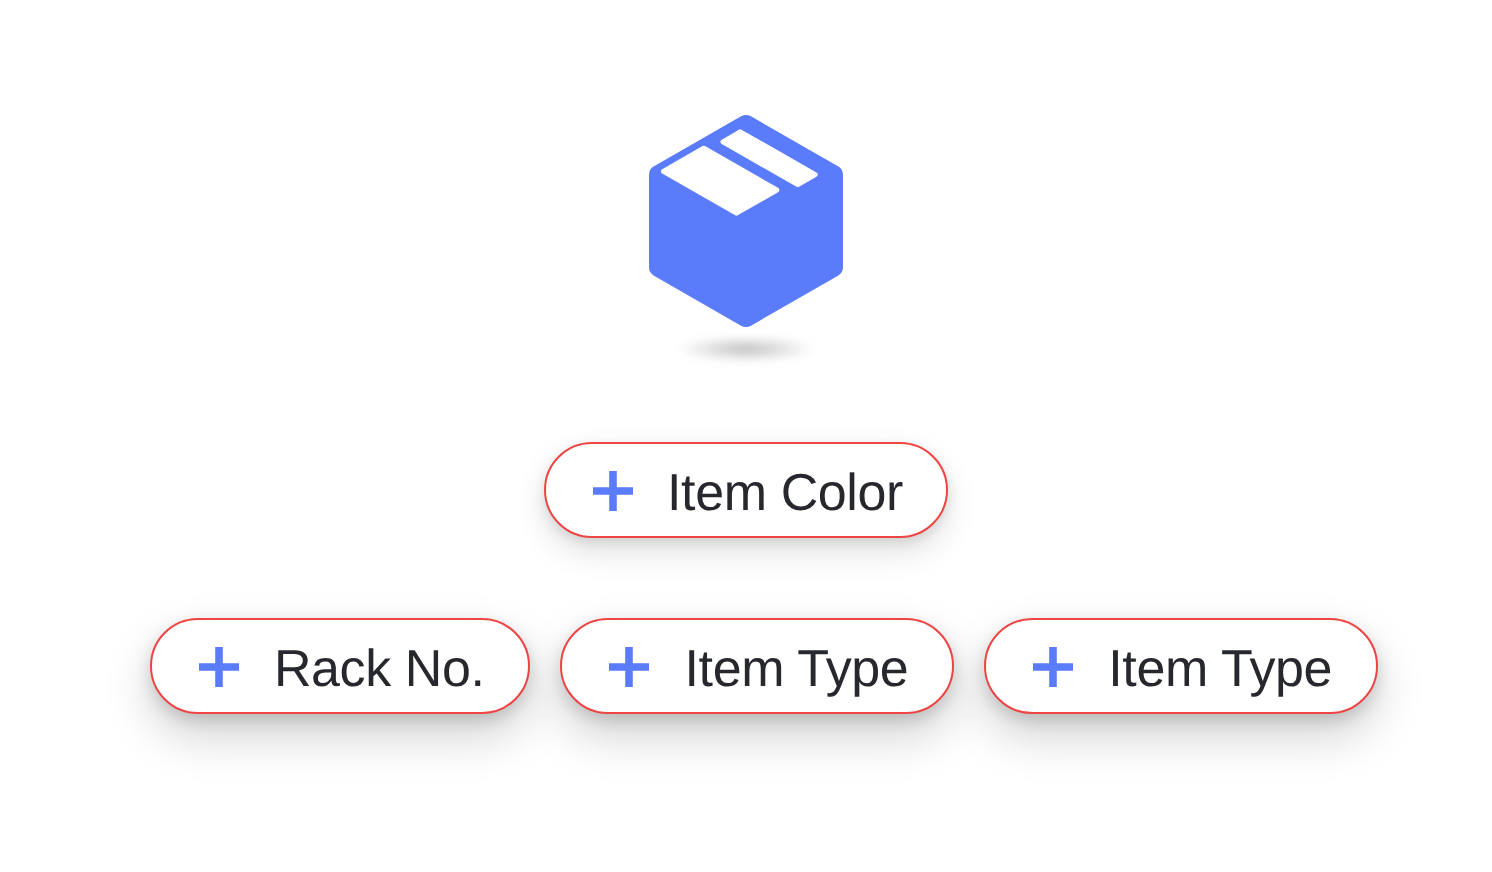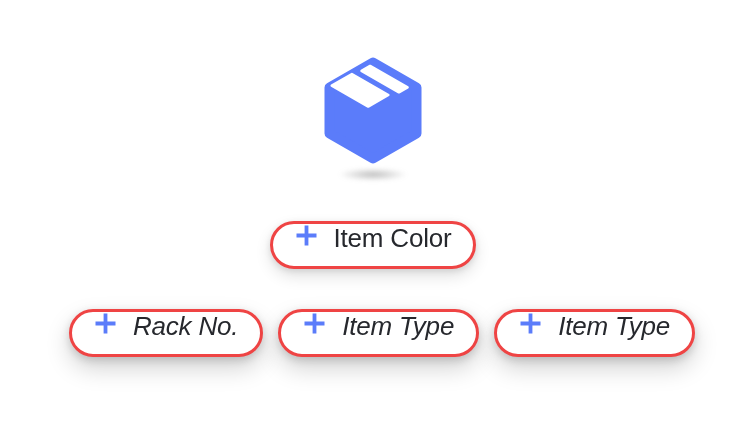--- a/index.html
+++ b/index.html
@@ -37,40 +37,39 @@
     filter: blur(2px);
   }
   .row {
     display: flex;
     align-items: center;
   }
   .row-1 { margin-top: 57px; gap: 14px; }
   .row-2 { margin-top: 40px; gap: 15px; transform: translateX(9px); }
   .tag {
     display: flex;
-    align-items: flex-start;
+    align-items: center;
     gap: 16px;
     height: 48px;
     padding: 0 22px;
     background: #ffffff;
-    border: 3px solid #ef4444;
+    border: 1px solid #ef4444;
     border-radius: 24px;
     font-family: "Liberation Sans", sans-serif;
     font-size: 26px;
     letter-spacing: -0.2px;
     color: #26282d;
     cursor: pointer;
     box-sizing: border-box;
   }
   .row-1 .tag {
     box-shadow: 0 2px 6px rgba(0,0,0,0.10), 0 7px 16px rgba(0,0,0,0.12);
   }
   .row-2 .tag {
     box-shadow: 0 3px 8px rgba(0,0,0,0.15), 0 11px 24px rgba(0,0,0,0.18);
-    font-style: italic;
   }
   .tag-label {
     white-space: nowrap;
     line-height: 1;
     padding-top: 1px;
   }
   .plus-wrap {
     display: flex;
     align-items: center;
     justify-content: center;

